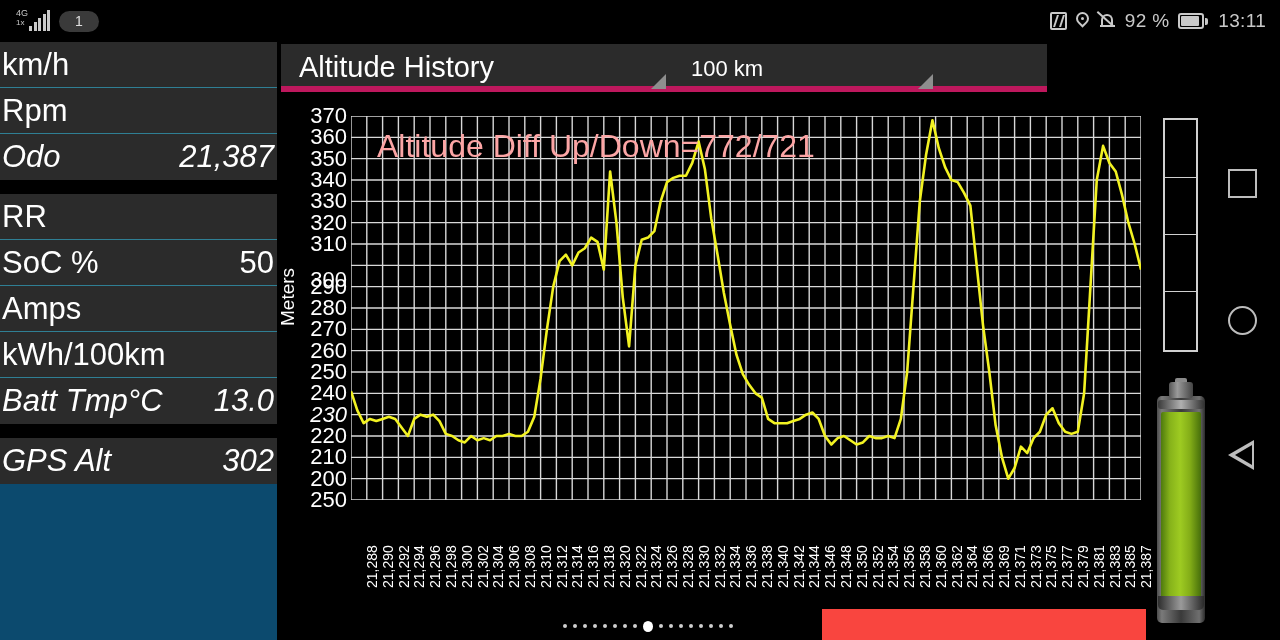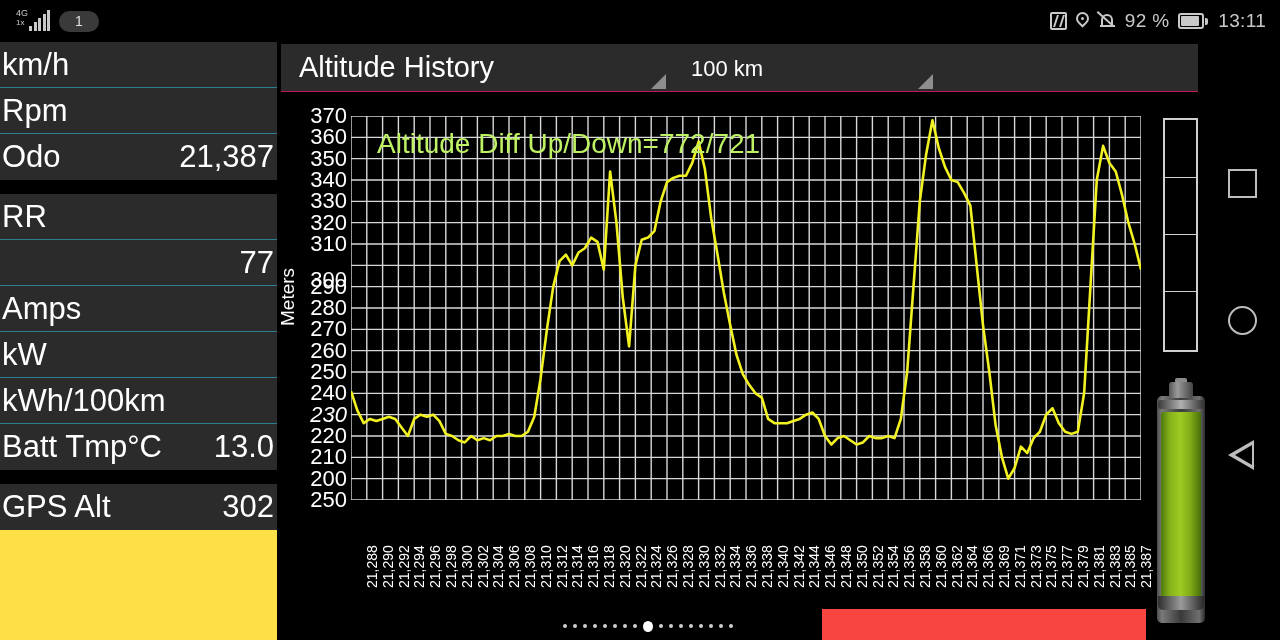--- a/index.html
+++ b/index.html
@@ -33,31 +33,31 @@
   .bell:after{content:"";position:absolute;left:-1px;top:-1px;width:21px;height:2px;background:#c9c9c9;
               transform:rotate(42deg);transform-origin:0 0;}
   .bell em{position:absolute;left:1px;top:13px;width:15px;height:2px;background:#c9c9c9;}
   .battsm{width:31px;height:16px;position:relative;}
   .battsm:before{content:"";position:absolute;left:0;top:0;width:26px;height:16px;
                  border:2px solid #c9c9c9;border-radius:3px;box-sizing:border-box;}
   .battsm i{position:absolute;left:3px;top:3px;width:18px;height:10px;background:#c9c9c9;border-radius:1px;}
   .battsm:after{content:"";position:absolute;right:1px;top:5px;width:3px;height:7px;background:#c9c9c9;border-radius:0 2px 2px 0;}
 
   
-  .panel{position:absolute;left:0;top:42px;width:277px;height:598px;background:#fde047;}
+  .panel{position:absolute;left:0;top:42px;width:277px;height:598px;background:#0c4a6e;}
   .prow{position:relative;background:#2b2b2b;height:46px;box-sizing:border-box;
         border-bottom:1px solid #2f7f94;display:flex;align-items:center;}
-  .prow.nb{border-bottom:none;}
+  .prow.nb{border-bottom:none;font-style:italic;}
   .prow .lbl{position:absolute;left:2px;font-size:31px;color:#fff;white-space:nowrap;line-height:46px;}
   .prow .val{position:absolute;right:3px;font-size:31px;color:#fff;white-space:nowrap;line-height:46px;}
   .gap{height:14px;background:#000;}
 
   
-  .topbar{position:absolute;left:281px;top:44px;width:917px;height:48px;background:#2b2b2b;
-          border-bottom:1px solid #be185d;box-sizing:border-box;}
+  .topbar{position:absolute;left:281px;top:44px;width:766px;height:48px;background:#2b2b2b;
+          border-bottom:6px solid #be185d;box-sizing:border-box;}
   .spin{position:absolute;top:0;height:47px;}
   .spin .t{position:absolute;left:10px;top:0;line-height:47px;color:#fff;white-space:nowrap;}
   .spin .tri{position:absolute;right:3px;bottom:2px;width:0;height:0;
              border-left:15px solid transparent;border-bottom:15px solid #8e8e8e;}
   .spin1{left:8px;width:380px;}
   .spin1 .t{font-size:29px;}
   .spin2{left:400px;width:255px;}
   .spin2 .t{font-size:22px;top:1px;}
 
   
@@ -150,28 +150,25 @@
     <div class="prow nb">
       <span class="lbl">Odo</span>
       <span class="val">21,387</span>
     </div>
     <div class="gap"></div>
     <div class="prow">
       <span class="lbl">RR</span>
       <span class="val"></span>
     </div>
     <div class="prow">
-      <span class="val">77</span>
+      <span class="lbl">SoC %</span>
+      <span class="val">50</span>
     </div>
     <div class="prow">
       <span class="lbl">Amps</span>
-      <span class="val"></span>
-    </div>
-    <div class="prow">
-      <span class="lbl">kW</span>
       <span class="val"></span>
     </div>
     <div class="prow">
       <span class="lbl">kWh/100km</span>
       <span class="val"></span>
     </div>
     <div class="prow nb">
       <span class="lbl">Batt Tmp°C</span>
       <span class="val">13.0</span>
     </div>
@@ -283,21 +280,21 @@
             <line x1="0" x2="790" y1="234.66666666666666" y2="234.66666666666666" stroke="#d8d8d8" stroke-width="1.4"></line>
             <line x1="0" x2="790" y1="256" y2="256" stroke="#d8d8d8" stroke-width="1.4"></line>
             <line x1="0" x2="790" y1="277.3333333333333" y2="277.3333333333333" stroke="#d8d8d8" stroke-width="1.4"></line>
             <line x1="0" x2="790" y1="298.6666666666667" y2="298.6666666666667" stroke="#d8d8d8" stroke-width="1.4"></line>
             <line x1="0" x2="790" y1="320" y2="320" stroke="#d8d8d8" stroke-width="1.4"></line>
             <line x1="0" x2="790" y1="341.3333333333333" y2="341.3333333333333" stroke="#d8d8d8" stroke-width="1.4"></line>
             <line x1="0" x2="790" y1="362.6666666666667" y2="362.6666666666667" stroke="#d8d8d8" stroke-width="1.4"></line>
             <line x1="0" x2="790" y1="384" y2="384" stroke="#d8d8d8" stroke-width="1.4"></line>
           </g>
           <polyline points="0,275.2 6.32,294.4 12.64,307.2 18.96,302.93333333333334 25.28,305.06666666666666 31.6,302.93333333333334 37.92,300.8 44.24,302.93333333333334 50.56,311.4666666666667 56.879999999999995,320 63.2,302.93333333333334 69.52,298.6666666666667 75.84,300.8 82.16,298.6666666666667 88.48,305.06666666666666 94.8,317.8666666666667 101.12,320 107.44000000000001,324.26666666666665 113.75999999999999,326.4 120.08,320 126.4,324.26666666666665 132.72,322.1333333333333 139.04,324.26666666666665 145.35999999999999,320 151.68,320 158,317.8666666666667 164.32,320 170.64,320 176.96,315.73333333333335 183.28,300.8 189.6,262.4 195.92,213.33333333333334 202.24,170.66666666666666 208.56,145.06666666666666 214.88000000000002,138.66666666666669 221.20000000000002,149.33333333333331 227.51999999999998,136.5333333333333 233.83999999999997,132.26666666666665 240.16,121.60000000000002 246.48,125.86666666666667 252.8,153.60000000000002 259.12,55.4666666666667 265.44,106.66666666666669 271.76,181.33333333333331 278.08,230.39999999999998 284.4,149.33333333333331 290.71999999999997,123.73333333333335 297.04,121.60000000000002 303.36,115.20000000000005 309.68,85.33333333333331 316,66.13333333333333 322.32,61.866666666666674 328.64,59.73333333333335 334.96,59.73333333333335 341.28,46.93333333333334 347.6,25.600000000000023 353.92,53.333333333333314 360.24,102.40000000000003 366.56,138.66666666666669 372.88,177.06666666666666 379.2,209.06666666666666 385.52,238.93333333333334 391.84,258.1333333333333 398.16,268.8 404.48,277.3333333333333 410.8,281.6 417.12,302.93333333333334 423.44,307.2 429.76000000000005,307.2 436.08000000000004,307.2 442.40000000000003,305.06666666666666 448.71999999999997,302.93333333333334 455.03999999999996,298.6666666666667 461.35999999999996,296.5333333333333 467.67999999999995,302.93333333333334 474,320 480.32,328.53333333333336 486.64,322.1333333333333 492.96,320 499.28000000000003,324.26666666666665 505.6,328.53333333333336 511.92,326.4 518.24,320 524.5600000000001,322.1333333333333 530.88,322.1333333333333 537.2,320 543.52,322.1333333333333 549.8399999999999,302.93333333333334 556.16,256 562.48,170.66666666666666 568.8,85.33333333333331 575.12,38.39999999999998 581.4399999999999,4.2666666666666515 587.76,32 594.08,51.19999999999999 600.4,64 606.72,66.13333333333333 613.04,76.79999999999995 619.36,89.59999999999997 625.6800000000001,149.33333333333331 632,209.06666666666666 638.32,256 644.64,309.3333333333333 650.9599999999999,341.3333333333333 657.28,362.6666666666667 663.6,352 669.92,330.6666666666667 676.24,337.06666666666666 682.56,322.1333333333333 688.88,315.73333333333335 695.2,298.6666666666667 701.52,292.26666666666665 707.84,307.2 714.16,315.73333333333335 720.48,317.8666666666667 726.8000000000001,315.73333333333335 733.12,277.3333333333333 739.44,170.66666666666666 745.76,64 752.0799999999999,29.866666666666674 758.4,46.93333333333334 764.72,55.4666666666667 771.04,78.93333333333334 777.36,106.66666666666669 783.68,128 790,153.60000000000002" fill="none" stroke="#f2f222" stroke-width="2.6" stroke-linejoin="round"></polyline>
-        </svg><div style="position: absolute; left: 26px; top: 12px; font-size: 28px; color: #bef264; white-space: nowrap;">Altitude Diff Up/Down=772/721</div></div>
+        </svg><div style="position: absolute; left: 26px; top: 12px; font-size: 32px; color: #fca5a5; white-space: nowrap;">Altitude Diff Up/Down=772/721</div></div>
     <div class="xticks" id="xticks">
         <div class="xtick" style="left: 12.9px; top: 84px;">21,288</div>
         <div class="xtick" style="left: 28.7px; top: 84px;">21,290</div>
         <div class="xtick" style="left: 44.5px; top: 84px;">21,292</div>
         <div class="xtick" style="left: 60.3px; top: 84px;">21,294</div>
         <div class="xtick" style="left: 76.1px; top: 84px;">21,296</div>
         <div class="xtick" style="left: 91.9px; top: 84px;">21,298</div>
         <div class="xtick" style="left: 107.7px; top: 84px;">21,300</div>
         <div class="xtick" style="left: 123.5px; top: 84px;">21,302</div>
         <div class="xtick" style="left: 139.3px; top: 84px;">21,304</div>

